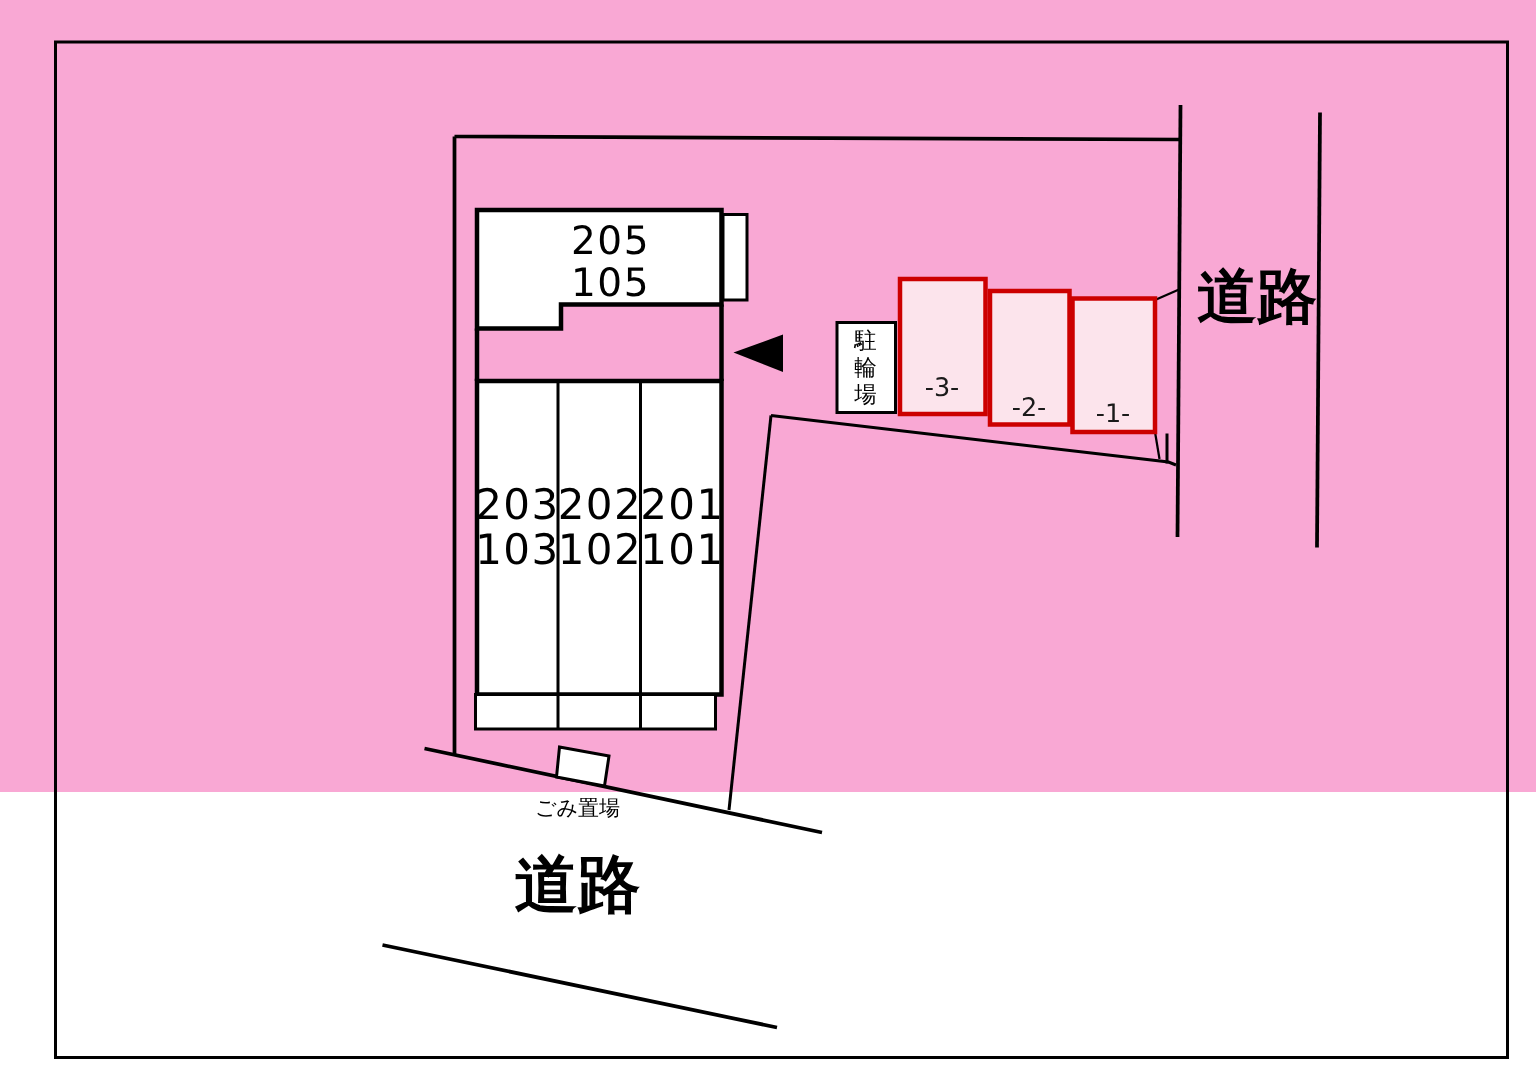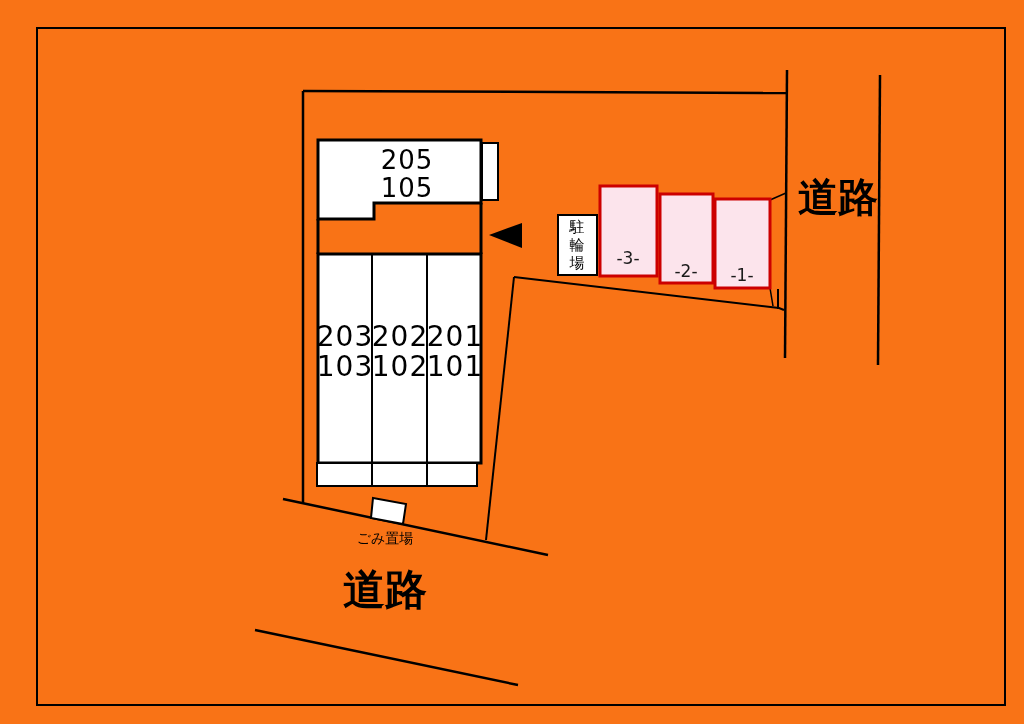--- a/index.html
+++ b/index.html
@@ -7,22 +7,22 @@
     padding: 0;
     background: #ffffff;
     width: 1024px;
     height: 724px;
     overflow: hidden;
     font-family: "DejaVu Sans", "Liberation Sans", sans-serif;
   }
   .stage {
     position: relative;
     width: 1024px;
-    height: 724px;
-    background: #f97316;
+    height: 528px;
+    background: #f9a8d4;
   }
   svg { display: block; }
   text {
     font-family: "DejaVu Sans", "Liberation Sans", sans-serif;
     fill: #000000;
   }
   .unit-num { font-size: 28px; letter-spacing: 1px; }
   .unit-num-upper { font-size: 26px; letter-spacing: 1px; }
   .stall-label { font-size: 17px; fill: #1a1a1a; }
   .road-label { font-size: 42px; font-weight: bold; }

